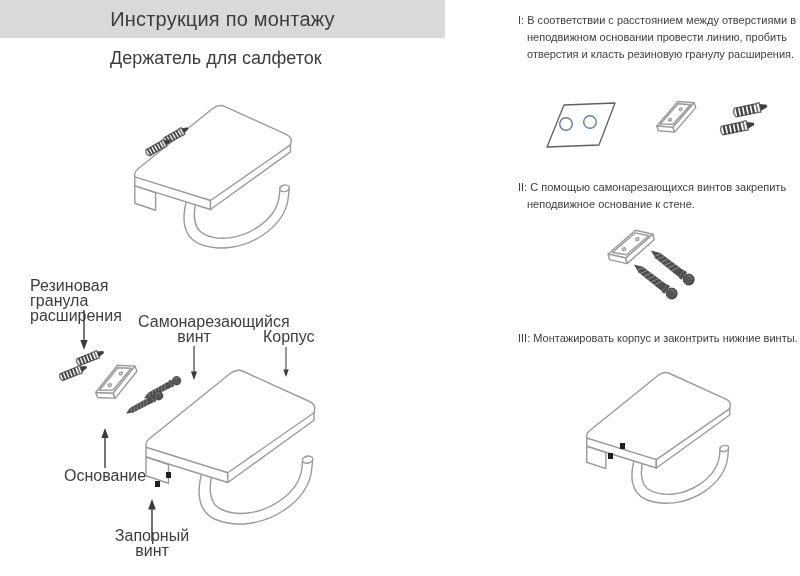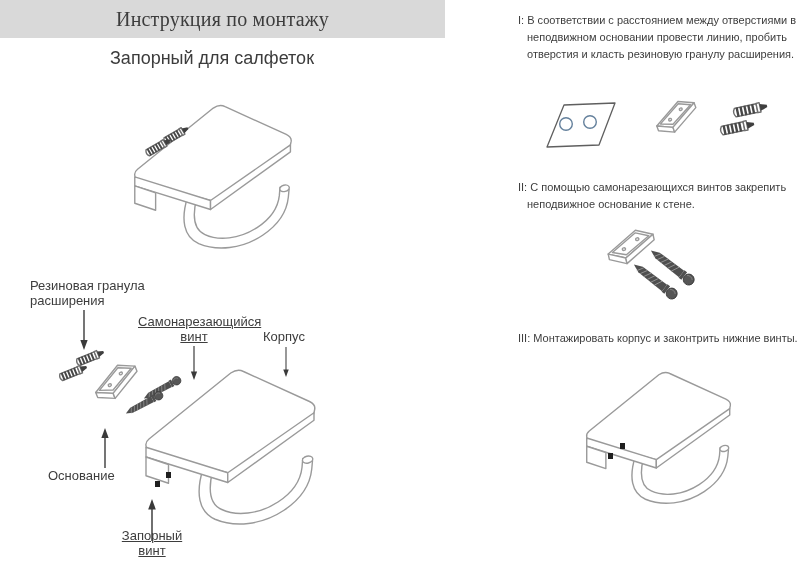--- a/index.html
+++ b/index.html
@@ -4,27 +4,27 @@
 <style>
   html,body { margin:0; padding:0; background:#fff; }
   .page {
     position:relative; width:800px; height:576px; background:#ffffff;
     font-family:"Liberation Sans", sans-serif; color:#3d3d3d; overflow:hidden;
   }
   .header-bar {
     position:absolute; left:0; top:0; width:445px; height:38px;
     background:#d9d9d9; display:flex; align-items:center; justify-content:center;
   }
-  .title { font-size:20px; color:#3c3c3c; letter-spacing:.2px;font-family:Liberation Serif, serif; }
+  .title { font-size:20px; color:#3c3c3c; letter-spacing:.2px; }
   .subtitle { position:absolute; left:110px; top:48px; font-size:18px; color:#3c3c3c; }
   .label {
-    position:absolute; font-size:13px; line-height:15px;
+    position:absolute; font-size:16px; line-height:15px;
     white-space:pre-line; color:#3d3d3d;
   }
-  .label.center { text-align:center;text-decoration:underline; }
+  .label.center { text-align:center; }
   .step-text {
     position:absolute; font-size:11px; line-height:17px; white-space:pre-line;
     padding-left:9px; text-indent:-9px; color:#3d3d3d;
   }
   svg.fig { position:absolute; overflow:visible; }
   .ln { stroke:#9a9a9a; stroke-width:1.4; fill:none;
         stroke-linejoin:round; stroke-linecap:round; vector-effect:non-scaling-stroke; }
   .wf { fill:#ffffff; }
   .sq { position:absolute; width:5px; height:6px; background:#1f1f1f; }
 </style>
@@ -82,21 +82,21 @@
       <polygon points="2.8,34.5 11.2,34.5 7,46" fill="#3a3a3a"></polygon>
     </symbol>
   </defs>
 </svg>
 
 <div class="page">
 
   <div class="header-bar">
     <div class="title">Инструкция по монтажу</div>
   </div>
-  <div class="subtitle">Запорный для салфеток</div>
+  <div class="subtitle">Держатель для салфеток</div>
 
   <svg class="fig" style="left:132px;top:94px" width="164" height="156">
       <use href="#sym-holder"></use>
     </svg>
   <svg class="fig" style="left:161px;top:129px;transform:rotate(-30deg)" width="30" height="12">
       <use href="#sym-anchor"></use>
     </svg>
   <svg class="fig" style="left:143px;top:141px;transform:rotate(-30deg)" width="30" height="12">
       <use href="#sym-anchor"></use>
     </svg>
@@ -111,21 +111,21 @@
 винт</div>
   <svg class="fig" style="left:187px;top:346px" width="14" height="34">
       <use href="#sym-arrow"></use>
     </svg>
 
   <div class="label" style="left:263px;top:329px">Корпус</div>
   <svg class="fig" style="left:279px;top:347px" width="14" height="30">
       <use href="#sym-arrow"></use>
     </svg>
 
-  <div class="label" style="left:48px;top:468px">Основание</div>
+  <div class="label" style="left:64px;top:468px">Основание</div>
   <svg class="fig" style="left:98px;top:428px;transform:rotate(180deg)" width="14" height="40">
       <use href="#sym-arrow"></use>
     </svg>
 
   <div class="label center" style="left:112px;top:528px;width:80px">Запорный
 винт</div>
   <svg class="fig" style="left:145px;top:499px;transform:rotate(180deg)" width="14" height="42">
       <use href="#sym-arrow"></use>
     </svg>
 

